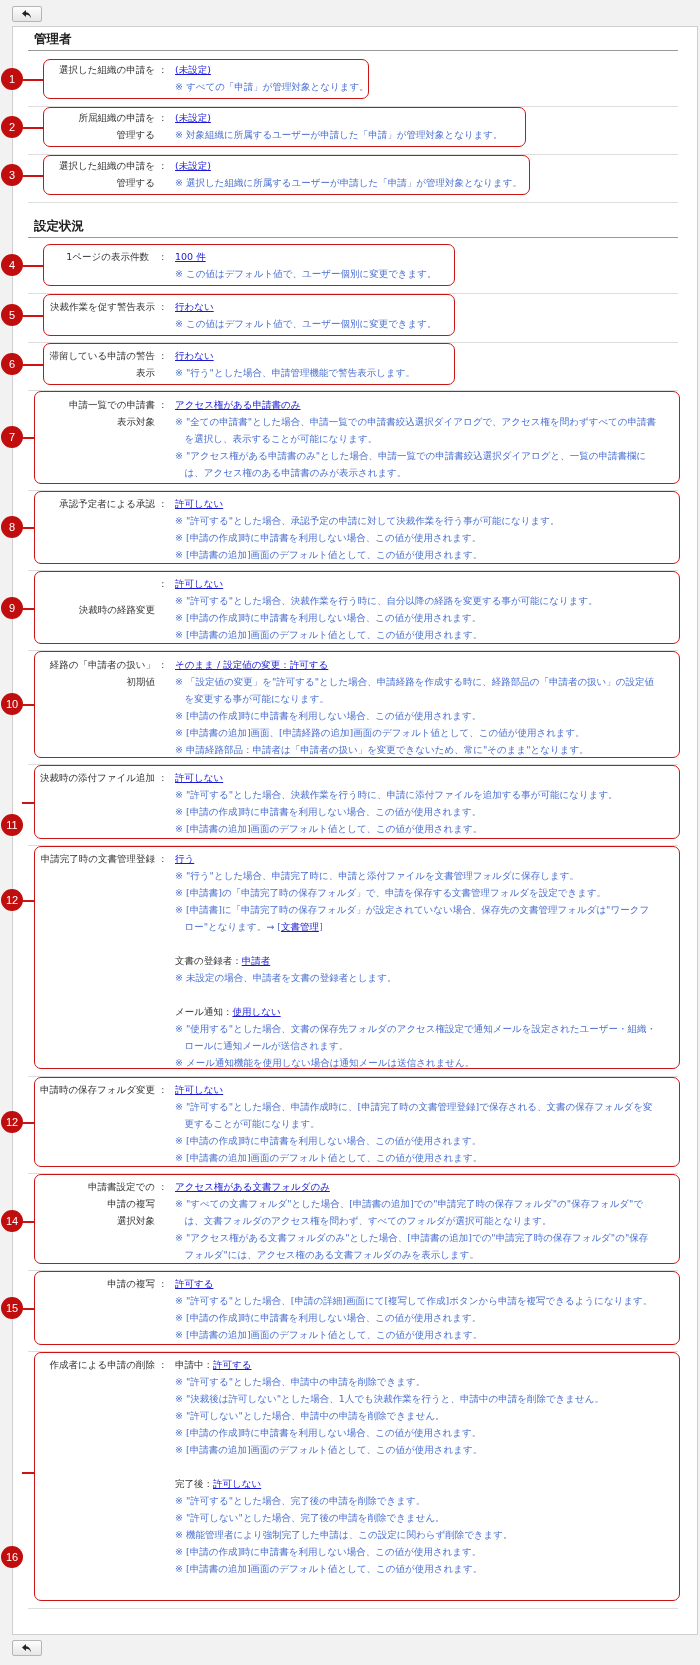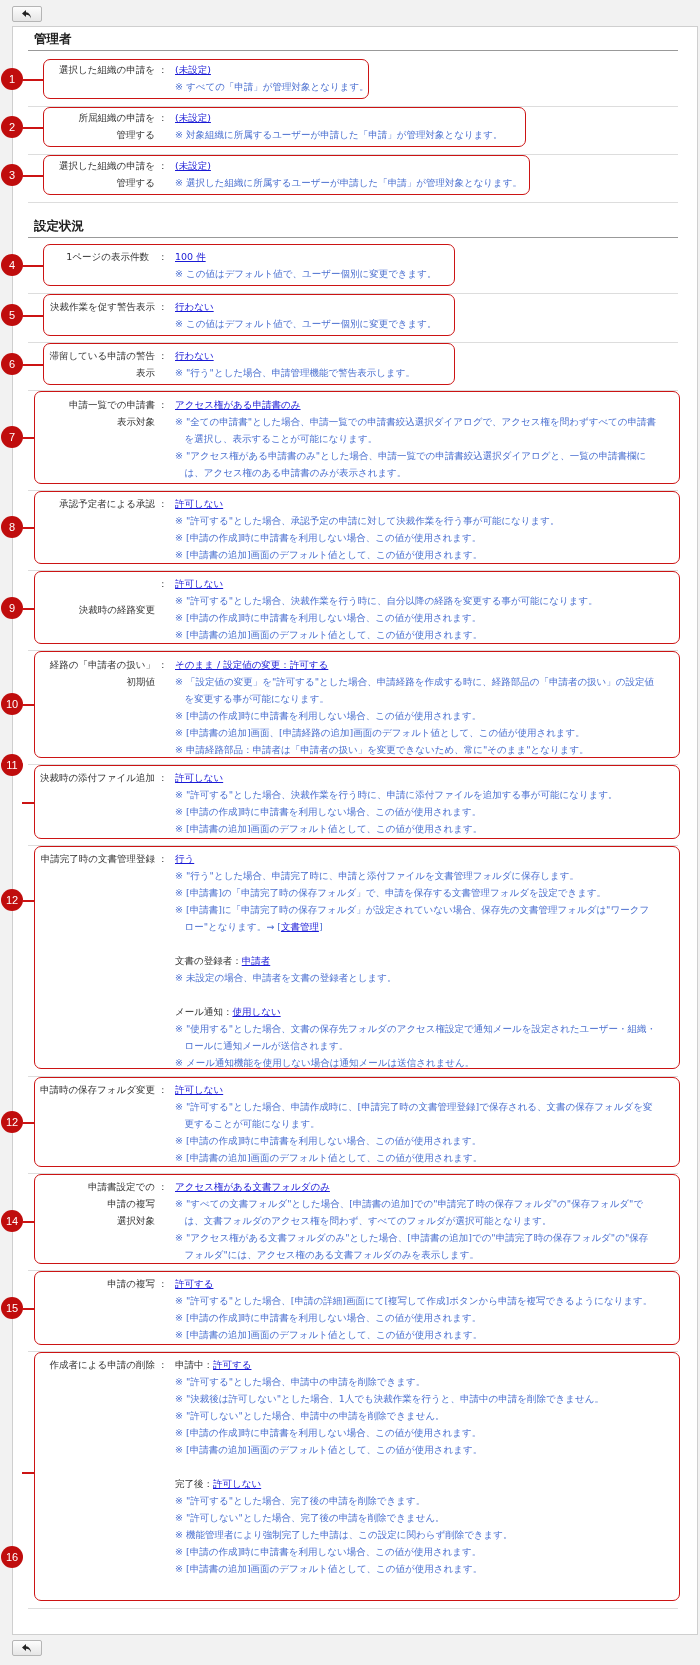--- a/index.html
+++ b/index.html
@@ -166,21 +166,21 @@
 <div class="colon" style="left:158px; top:657px;">：</div>
 <div class="value" style="left:175px; top:657px;">そのまま / 設定値の変更：許可する</div>
 <div class="note" style="left:175px; top:674px;">※ 「設定値の変更」を"許可する"とした場合、申請経路を作成する時に、経路部品の「申請者の扱い」の設定値</div>
 <div class="note" style="left:175px; top:691px;">　を変更する事が可能になります。</div>
 <div class="note" style="left:175px; top:708px;">※ [申請の作成]時に申請書を利用しない場合、この値が使用されます。</div>
 <div class="note" style="left:175px; top:725px;">※ [申請書の追加]画面、[申請経路の追加]画面のデフォルト値として、この値が使用されます。</div>
 <div class="note" style="left:175px; top:742px; height:14px; overflow:hidden;">※ 申請経路部品：申請者は「申請者の扱い」を変更できないため、常に"そのまま"となります。</div>
 <div class="row-sep" style="top:764px;"></div>
 
 <div class="hl" style="left:34px; top:765px; width:646px; height:74px;"></div>
-<div class="badge" style="top:754px;">11</div>
+<div class="badge" style="top:814px;">11</div>
 <div class="connector" style="left:22px; top:802px; width:13px;"></div>
 <div class="label" style="right:545px; top:770px;">決裁時の添付ファイル追加</div>
 <div class="colon" style="left:158px; top:770px;">：</div>
 <div class="value" style="left:175px; top:770px;">許可しない</div>
 <div class="note" style="left:175px; top:787px;">※ "許可する"とした場合、決裁作業を行う時に、申請に添付ファイルを追加する事が可能になります。</div>
 <div class="note" style="left:175px; top:804px;">※ [申請の作成]時に申請書を利用しない場合、この値が使用されます。</div>
 <div class="note" style="left:175px; top:821px;">※ [申請書の追加]画面のデフォルト値として、この値が使用されます。</div>
 <div class="row-sep" style="top:845px;"></div>
 
 <div class="hl" style="left:34px; top:846px; width:646px; height:223px;"></div>

